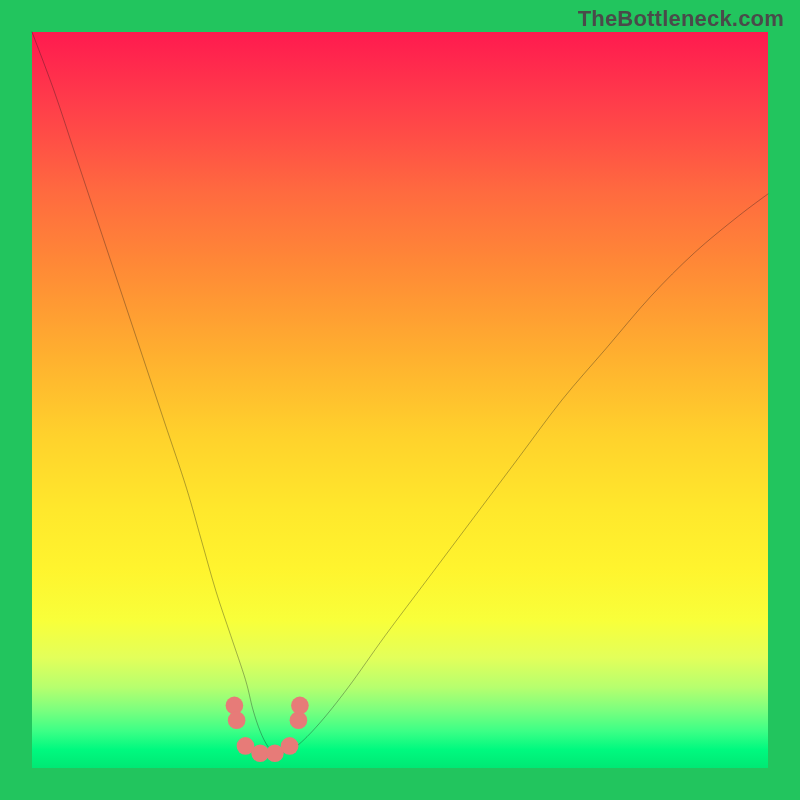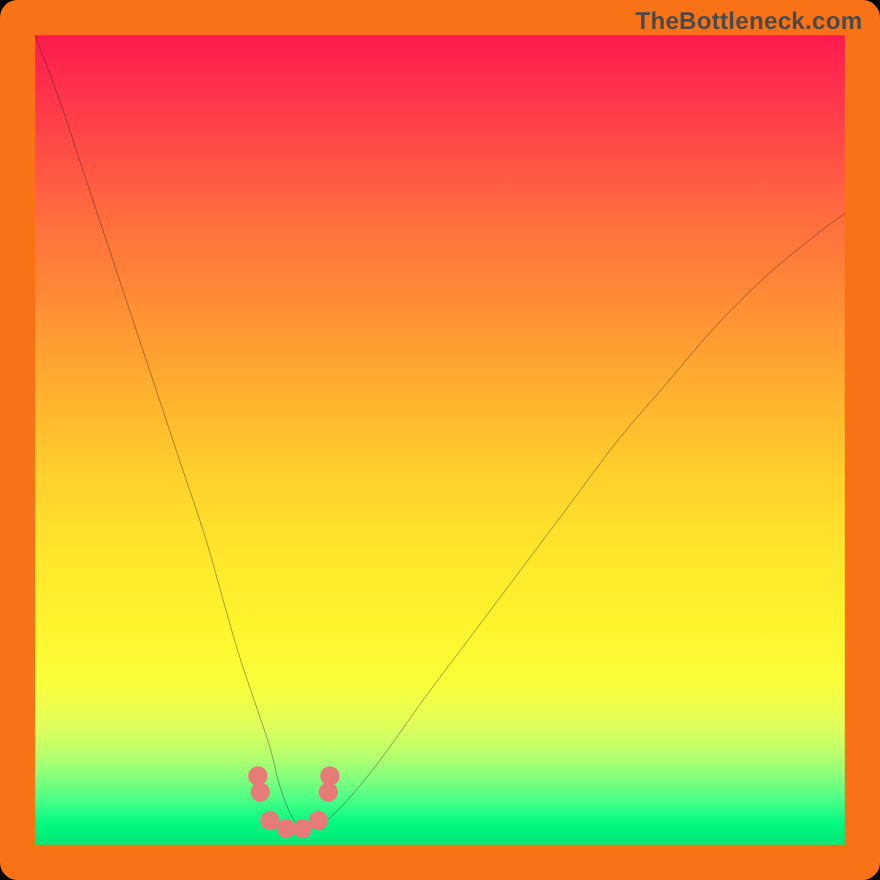--- a/index.html
+++ b/index.html
@@ -10,22 +10,21 @@
     overflow: hidden;
     background: #000;
     font-family: Arial, Helvetica, sans-serif;
   }
   .frame {
     position: absolute;
     top: 0;
     left: 0;
     width: 800px;
     height: 800px;
-    background: #f97316;
-    border-radius: 16px;
+    background: #22c55e;
   }
   .plot-area {
     position: absolute;
     top: 32px;
     left: 32px;
     width: 736px;
     height: 736px;
     background: linear-gradient(to bottom,
       #ff1a4f 0%,
       #ff3e4a 10%,

